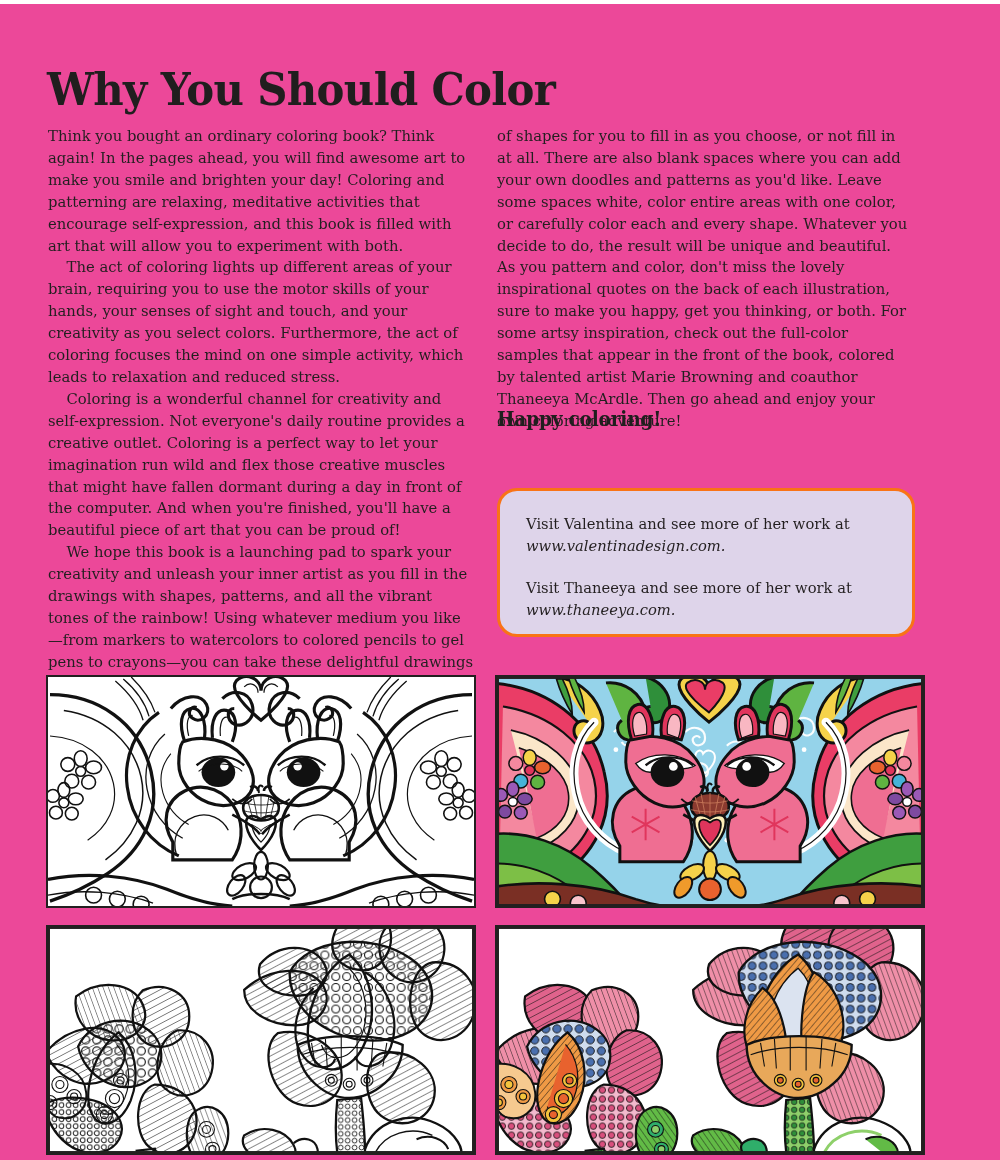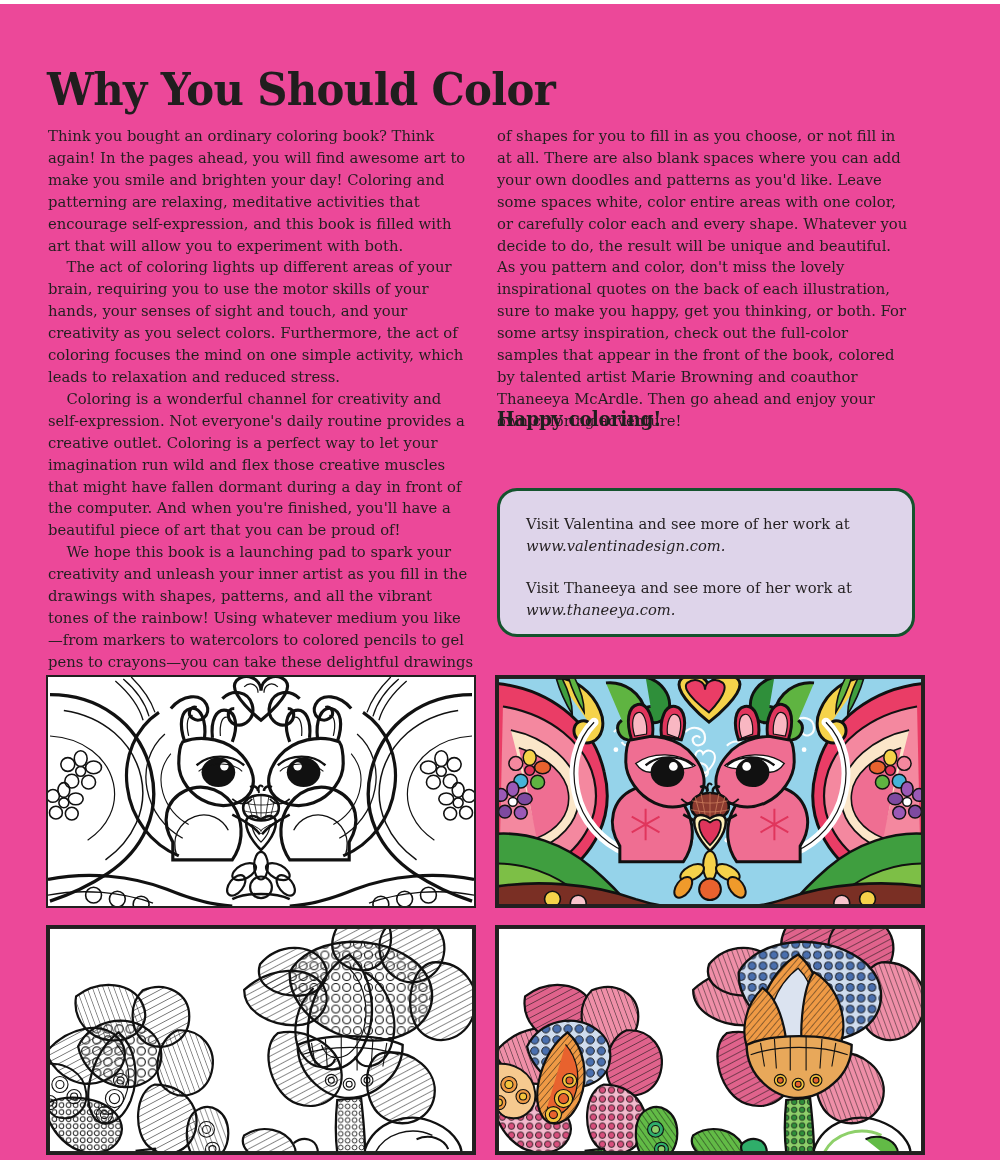--- a/index.html
+++ b/index.html
@@ -46,21 +46,21 @@
     font-weight:700;font-size:19.5px;color:#201e1e;
     letter-spacing:-0.2px;
     transform:scaleX(0.95);transform-origin:left top;
   }
 
   
   .callout{
     position:absolute;left:497px;top:484px;width:418px;height:149px;
     box-sizing:border-box;
     background:#ded4ea;
-    border:3px solid #14532d;
+    border:3px solid #f97316;
     border-radius:20px;
   }
   .callout .inner{
     position:absolute;left:26px;top:23px;right:18px;
     font-family:"DejaVu Serif","Liberation Serif",serif;
     font-size:15.2px;line-height:21.5px;color:#231f20;
     transform:scaleX(0.97);transform-origin:left top;
   }
   .callout p{margin:0;}
   .callout p.gap{margin-top:21px;}

